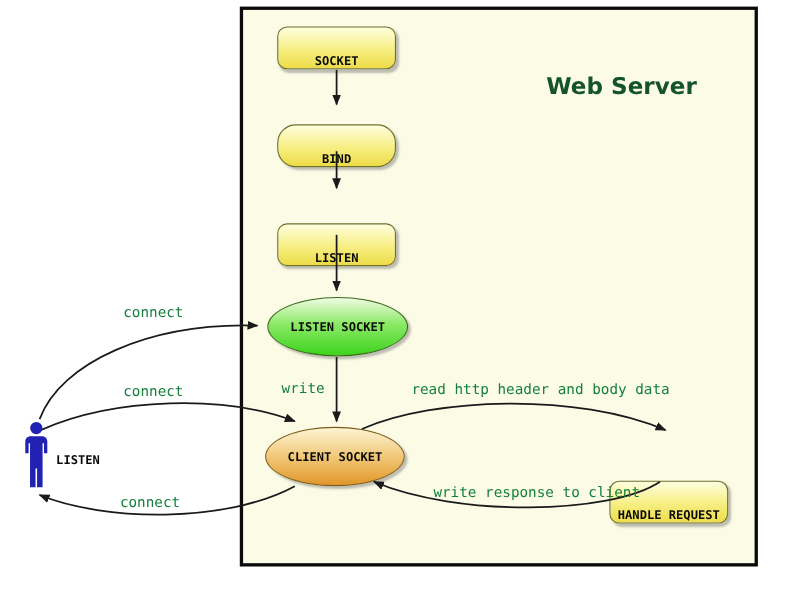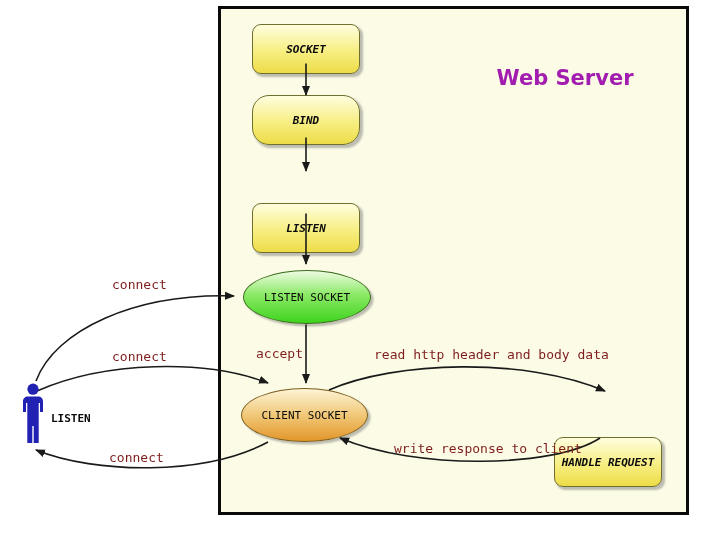--- a/index.html
+++ b/index.html
@@ -7,50 +7,50 @@
     width:724px;height:540px;position:relative;background:#ffffff;
     font-family:"DejaVu Sans Mono", monospace;overflow:hidden;
   }
   .panel{
     position:absolute;left:218px;top:6px;width:471px;height:509px;
     box-sizing:border-box;background:#FBFBE6;border:3px solid #0a0a0a;z-index:1;
   }
   .title{
     position:absolute;left:470px;top:66px;width:190px;text-align:center;
     font-family:"DejaVu Sans", sans-serif;font-weight:bold;font-size:21px;
-    color:#a21caf;z-index:4;
+    color:#14532d;z-index:4;
   }
   .pbox{
-    position:absolute;box-sizing:border-box;width:108px;height:50px;
+    position:absolute;box-sizing:border-box;width:108px;height:39px;
     border:1px solid #70702e;border-radius:9px;
     background:linear-gradient(180deg,#FEFEDE 0%,#F7EE82 55%,#EDDC48 100%);
     box-shadow:2.5px 2.5px 2px rgba(110,110,110,0.45);
-    display:flex;align-items:center;justify-content:center;
-    font-weight:bold;font-size:11px;color:#0a0a0a;z-index:2;font-style:italic;
+    display:flex;align-items:flex-end;justify-content:center;
+    font-weight:bold;font-size:11px;color:#0a0a0a;z-index:2;
   }
   .ellipse{
     position:absolute;box-sizing:border-box;border-radius:50%;
     display:flex;align-items:center;justify-content:center;
-    font-weight:normal;font-size:11px;color:#0a0a0a;z-index:2;
+    font-weight:bold;font-size:11px;color:#0a0a0a;z-index:2;
     box-shadow:2.5px 2.5px 2px rgba(110,110,110,0.45);
   }
   .ellipse.green{
     left:243px;top:270px;width:128px;height:54px;border:1.5px solid #3a6b1a;
     background:linear-gradient(180deg,#EFFCE3 0%,#8CE967 45%,#3ED41D 100%);
   }
   .ellipse.orange{
     left:241px;top:388px;width:127px;height:54px;border:1.5px solid #7a5c1c;
     background:linear-gradient(180deg,#FDF4D6 0%,#F1C878 50%,#E2962A 100%);
   }
   .box-socket{left:252px;top:24px;}
-  .box-bind{left:252px;top:95px;border-radius:17px;}
+  .box-bind{left:252px;top:113px;border-radius:17px;}
   .box-listen{left:252px;top:175px;margin-top:28px;}
   .box-handle{left:554px;top:397px;margin-top:40px;}
   .edge-label{
-    position:absolute;font-size:13px;color:#7f1d1d;white-space:nowrap;z-index:4;
+    position:absolute;font-size:13px;color:#15803d;white-space:nowrap;z-index:4;
   }
   .lbl-connect{left:112px;top:277px;}
   .lbl-request{left:112px;top:349px;}
   .lbl-response{left:109px;top:450px;}
   .lbl-accept{left:256px;top:346px;}
   .lbl-read{left:374px;top:347px;}
   .lbl-write{left:394px;top:441px;}
   .actor-label{
     position:absolute;left:51px;top:412px;font-weight:bold;font-size:11px;
     color:#0a0a0a;z-index:4;
@@ -82,21 +82,21 @@
 <div class="ellipse orange">
   <span>CLIENT SOCKET</span>
 </div>
 <div class="pbox box-handle">
   <span>HANDLE REQUEST</span>
 </div>
 
 <div class="edge-label lbl-connect">connect</div>
 <div class="edge-label lbl-request">connect</div>
 <div class="edge-label lbl-response">connect</div>
-<div class="edge-label lbl-accept">accept</div>
+<div class="edge-label lbl-accept">write</div>
 <div class="edge-label lbl-read">read http header and body data</div>
 <div class="edge-label lbl-write">write response to client</div>
 
 <div class="actor-label">LISTEN</div>
 
 <svg class="overlay" viewBox="0 0 724 540" xmlns="http://www.w3.org/2000/svg">
   <defs>
     <marker id="ah" markerUnits="userSpaceOnUse" markerWidth="11" markerHeight="9" refX="9" refY="4" orient="auto">
       <path d="M0,0 L10,4 L0,8 Z" fill="#1a1a1a"></path>
     </marker>

